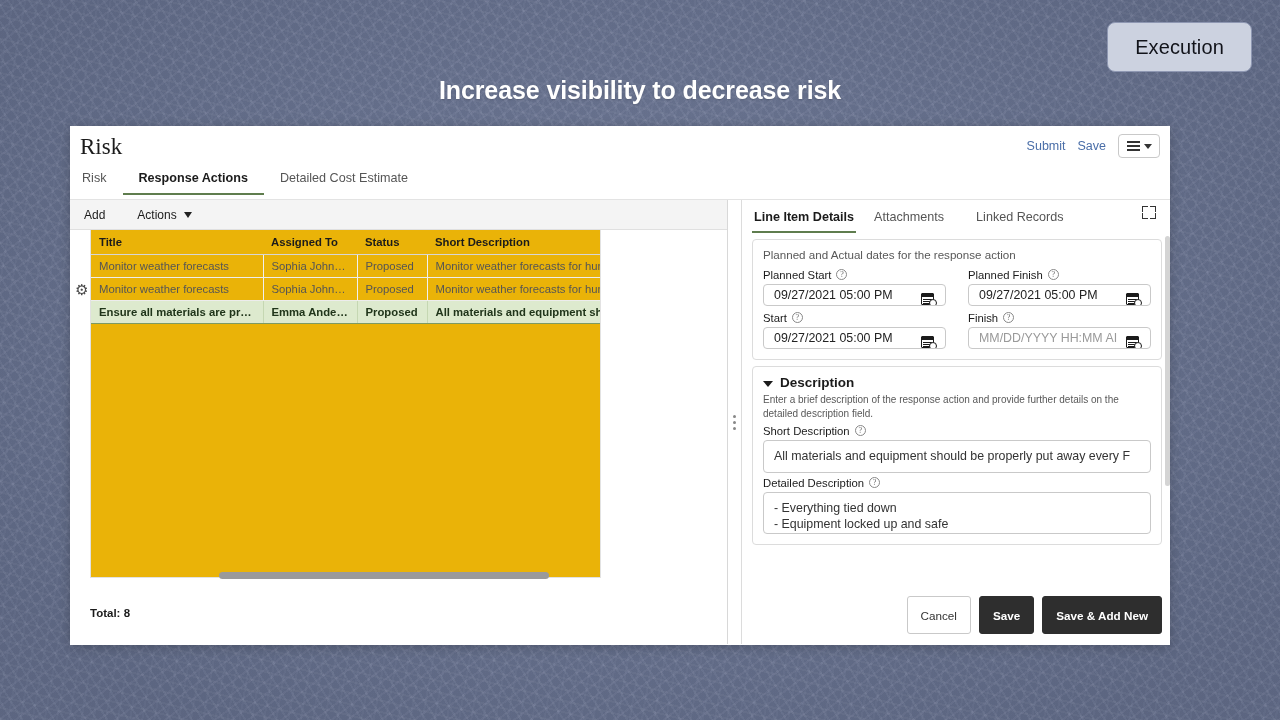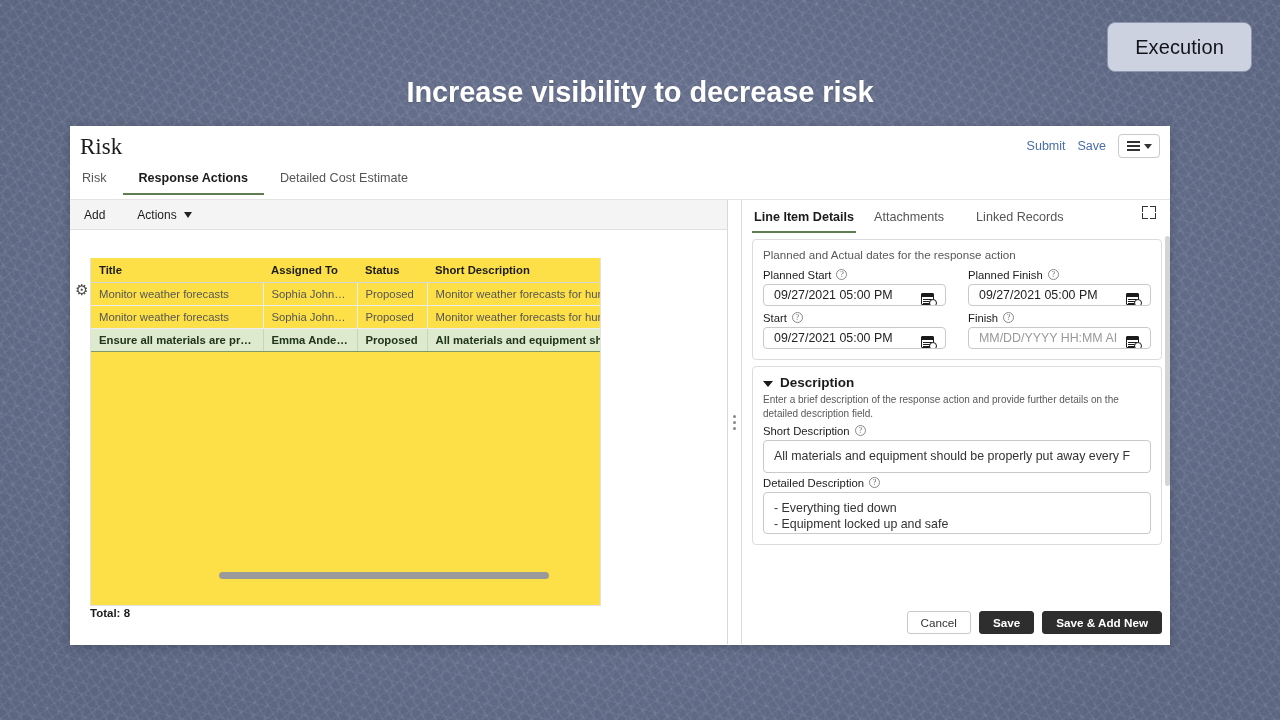--- a/index.html
+++ b/index.html
@@ -40,21 +40,21 @@
     display: flex; align-items: center; justify-content: center;
     font-size: 20px; color: #11131a;
     letter-spacing: .1px;
   }
 
   .headline {
     position: absolute;
     left: 0; right: 0; top: 76px;
     text-align: center;
     color: #ffffff;
-    font-size: 29px;
+    font-size: 25px;
     font-weight: bold;
     letter-spacing: -0.1px;
     text-shadow: 0 1px 2px rgba(0,0,0,.16);
   }
 
   
   .app {
     position: absolute;
     left: 70px; top: 126px;
     width: 1100px; height: 519px;
@@ -158,22 +158,21 @@
     border-top: 6px solid #222;
   }
 
   .grid-wrap {
     position: absolute;
     left: 20px; top: 30px;
     width: 511px; height: 348px;
     border: 1px solid #e2e2e2;
     border-top: none;
     overflow: hidden;
-    background: #fde047;
-    margin-top: 28px;
+    background: #eab308;
   }
   table.grid {
     width: 700px;
     border-collapse: collapse;
     table-layout: fixed;
   }
   table.grid th {
     text-align: left;
     font-size: 11.3px;
     font-weight: bold;
@@ -380,21 +379,21 @@
     white-space: nowrap;
   }
   .ta.multi { white-space: normal; height: 42px; }
 
   .footer-btns {
     position: absolute;
     right: 8px; bottom: 10px;
     display: flex; gap: 8px; align-items: center;
   }
   .btn {
-    height: 23px; padding: 0 13px;
+    height: 38px; padding: 0 13px;
     border-radius: 3px;
     font-size: 11.7px;
     display: flex; align-items: center; justify-content: center;
     cursor: pointer;
     white-space: nowrap;
   }
   .btn-ghost { background: #fff; border: 1px solid #c9c9c9; color: #333; }
   .btn-dark { background: #2e2e2e; border: 1px solid #2e2e2e; color: #fff; font-weight: bold; }
 
   .vscroll {

